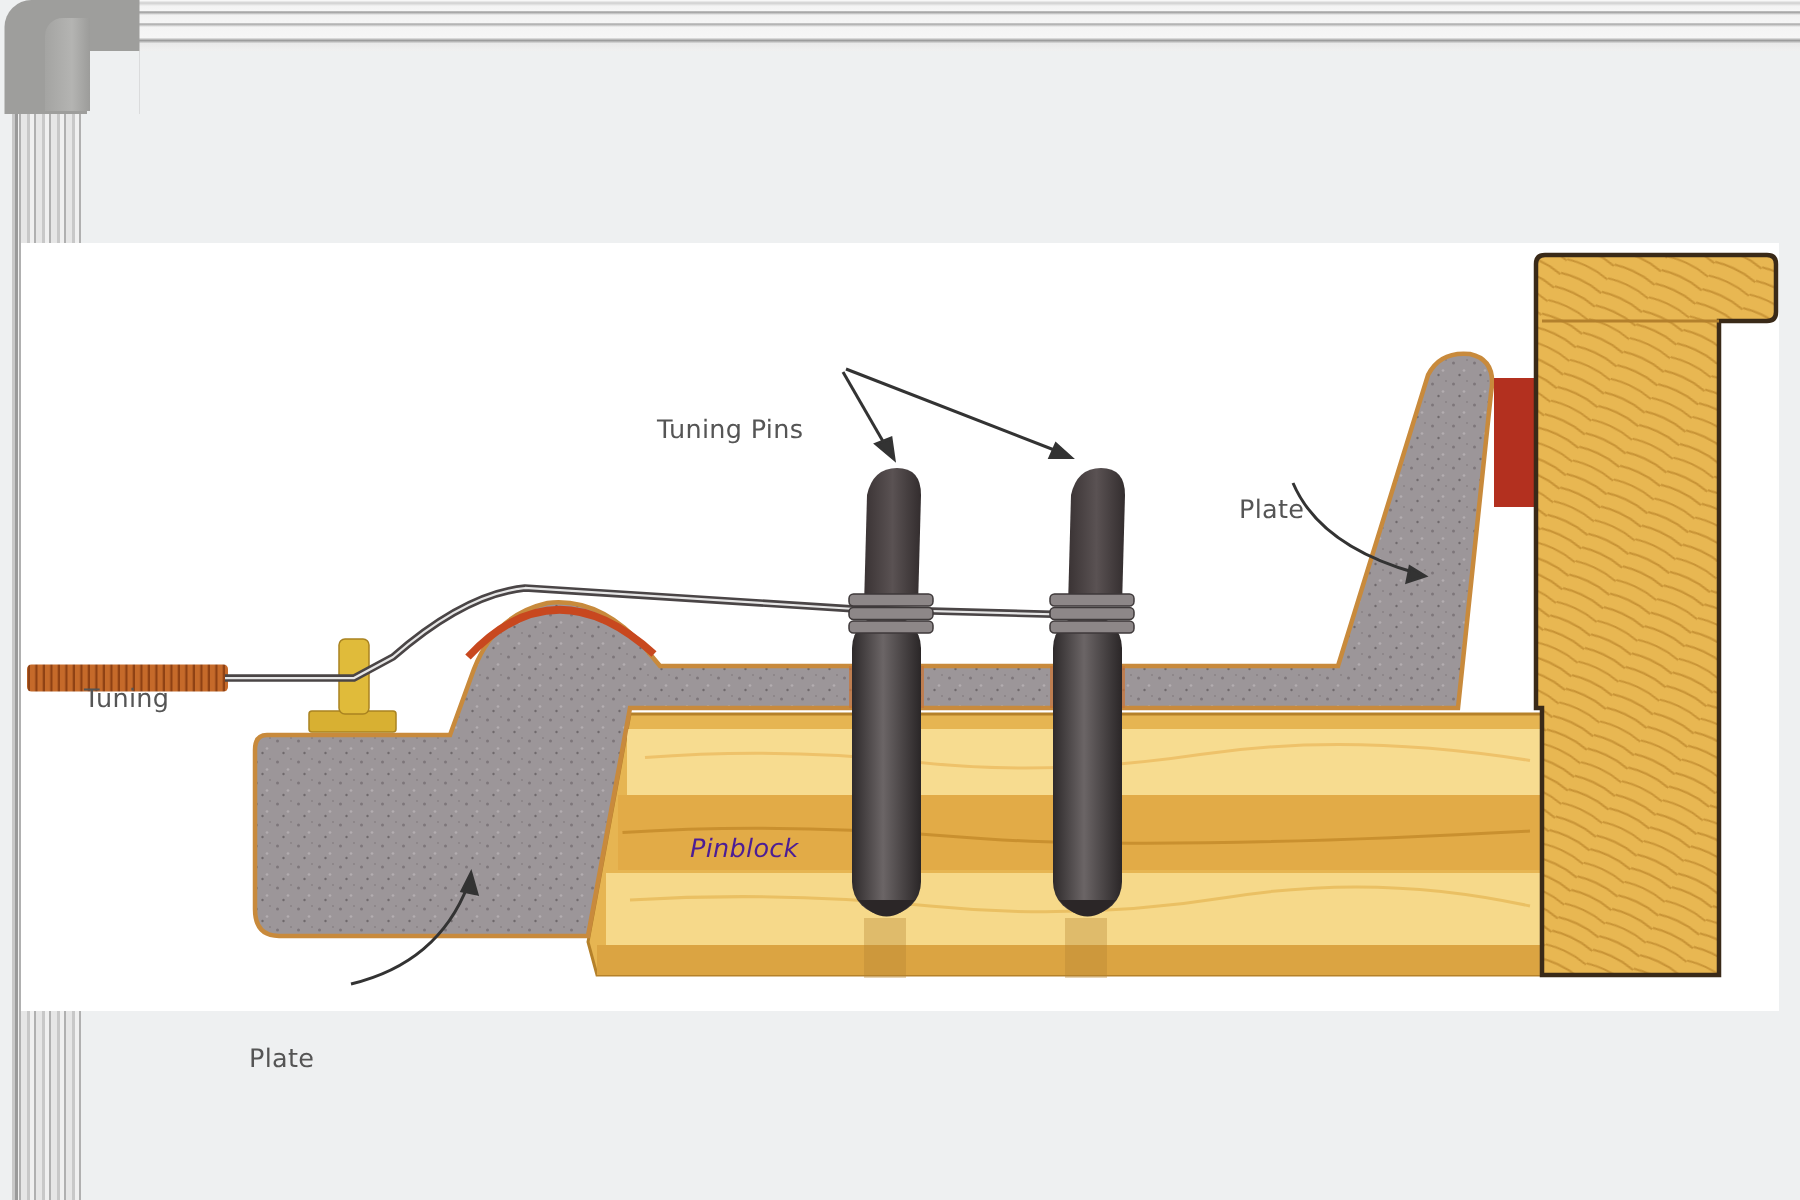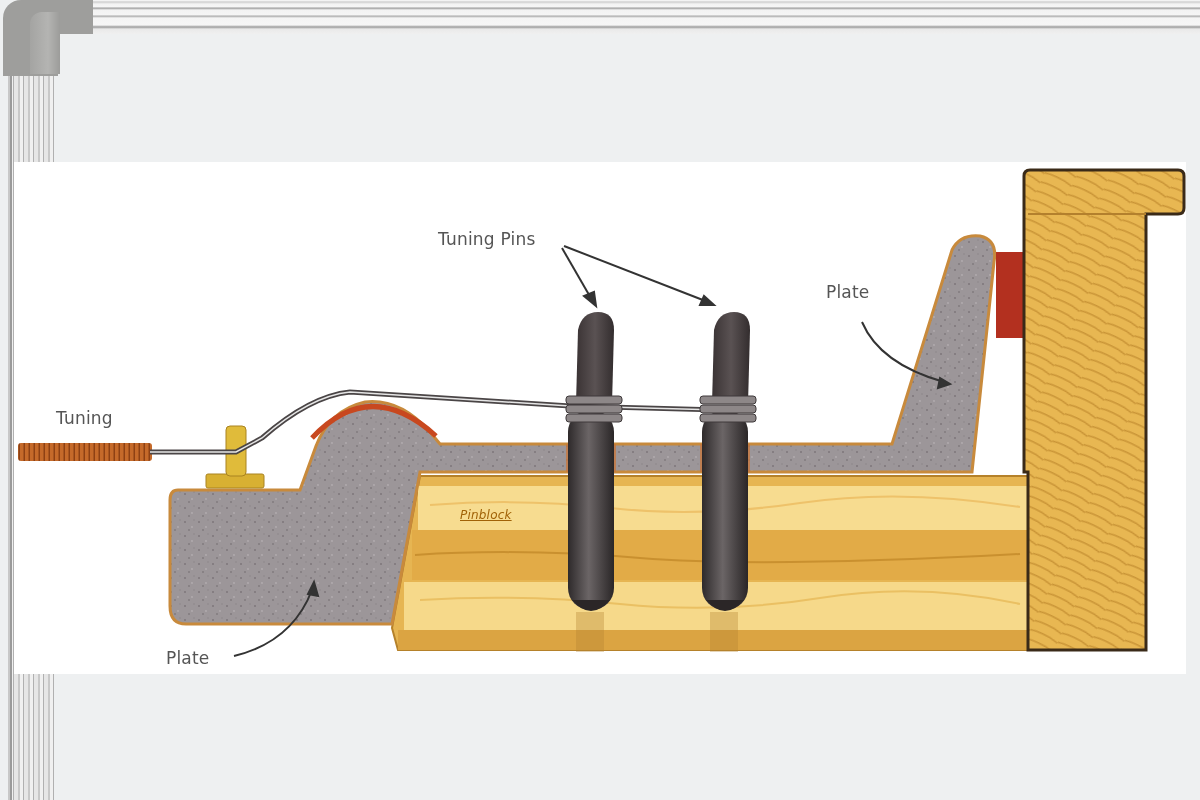--- a/index.html
+++ b/index.html
@@ -36,23 +36,23 @@
     .slide-board {
       position: absolute; left: 60px; top: 34px; width: 1140px; height: 766px; background: #eef0f1;
     }
     .diagram-panel {
       position: absolute; left: 14px; top: 162px; width: 1172px; height: 512px;
       background: #ffffff;
     }
     svg { position: absolute; left: 0; top: 0; }
     .label {
       position: absolute; color: #555; font-size: 17px;
-      font-family: "DejaVu Sans", sans-serif; letter-spacing: 0.2px;
+      font-family: "DejaVu Sans", sans-serif; letter-spacing: 0.2px; margin-top: 48px;
     }
-    .label.italic { font-style: italic; color: #a16207; font-size: 12px; text-decoration: underline; }
+    .label.italic { font-style: italic; color: #4c1d95; font-size: 17px; }
   </style>
 </head>
 <body>
 
 <div class="slide-board"></div>
 <div class="frame-top"></div>
 <div class="frame-left"></div>
 <div class="frame-left-line"></div>
 <div class="frame-corner"></div>
 <div class="frame-corner-shade"></div>

